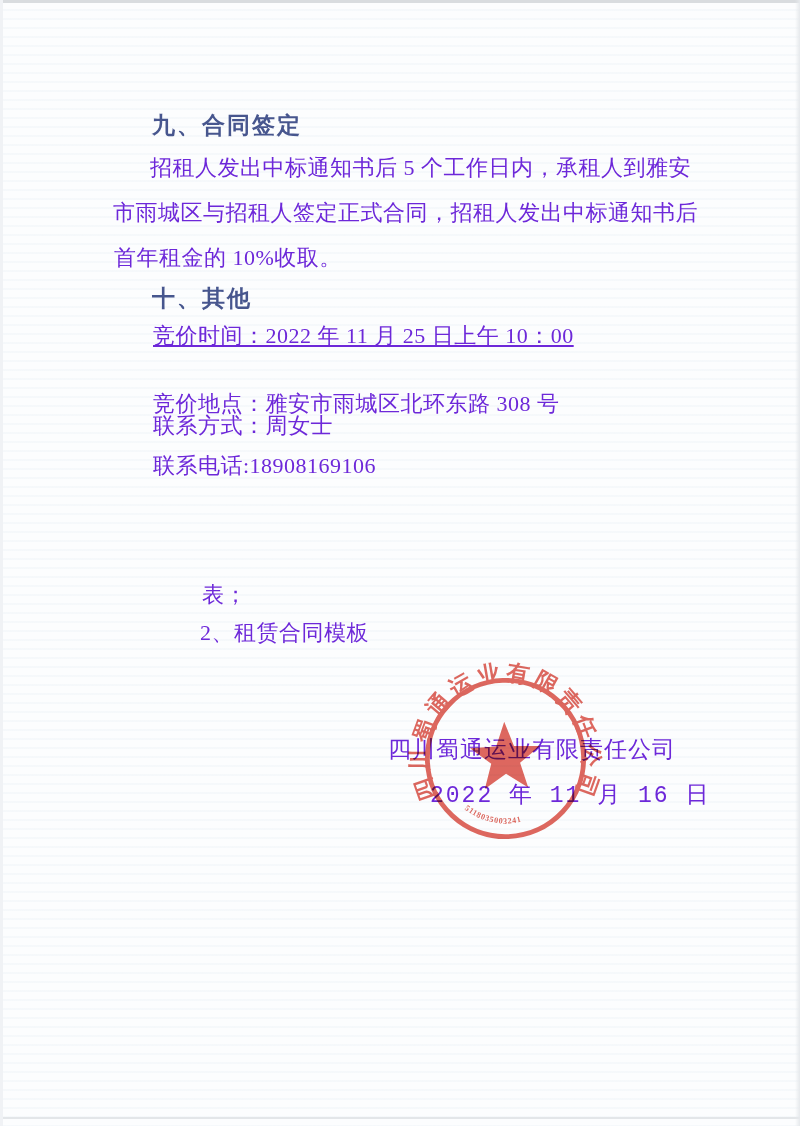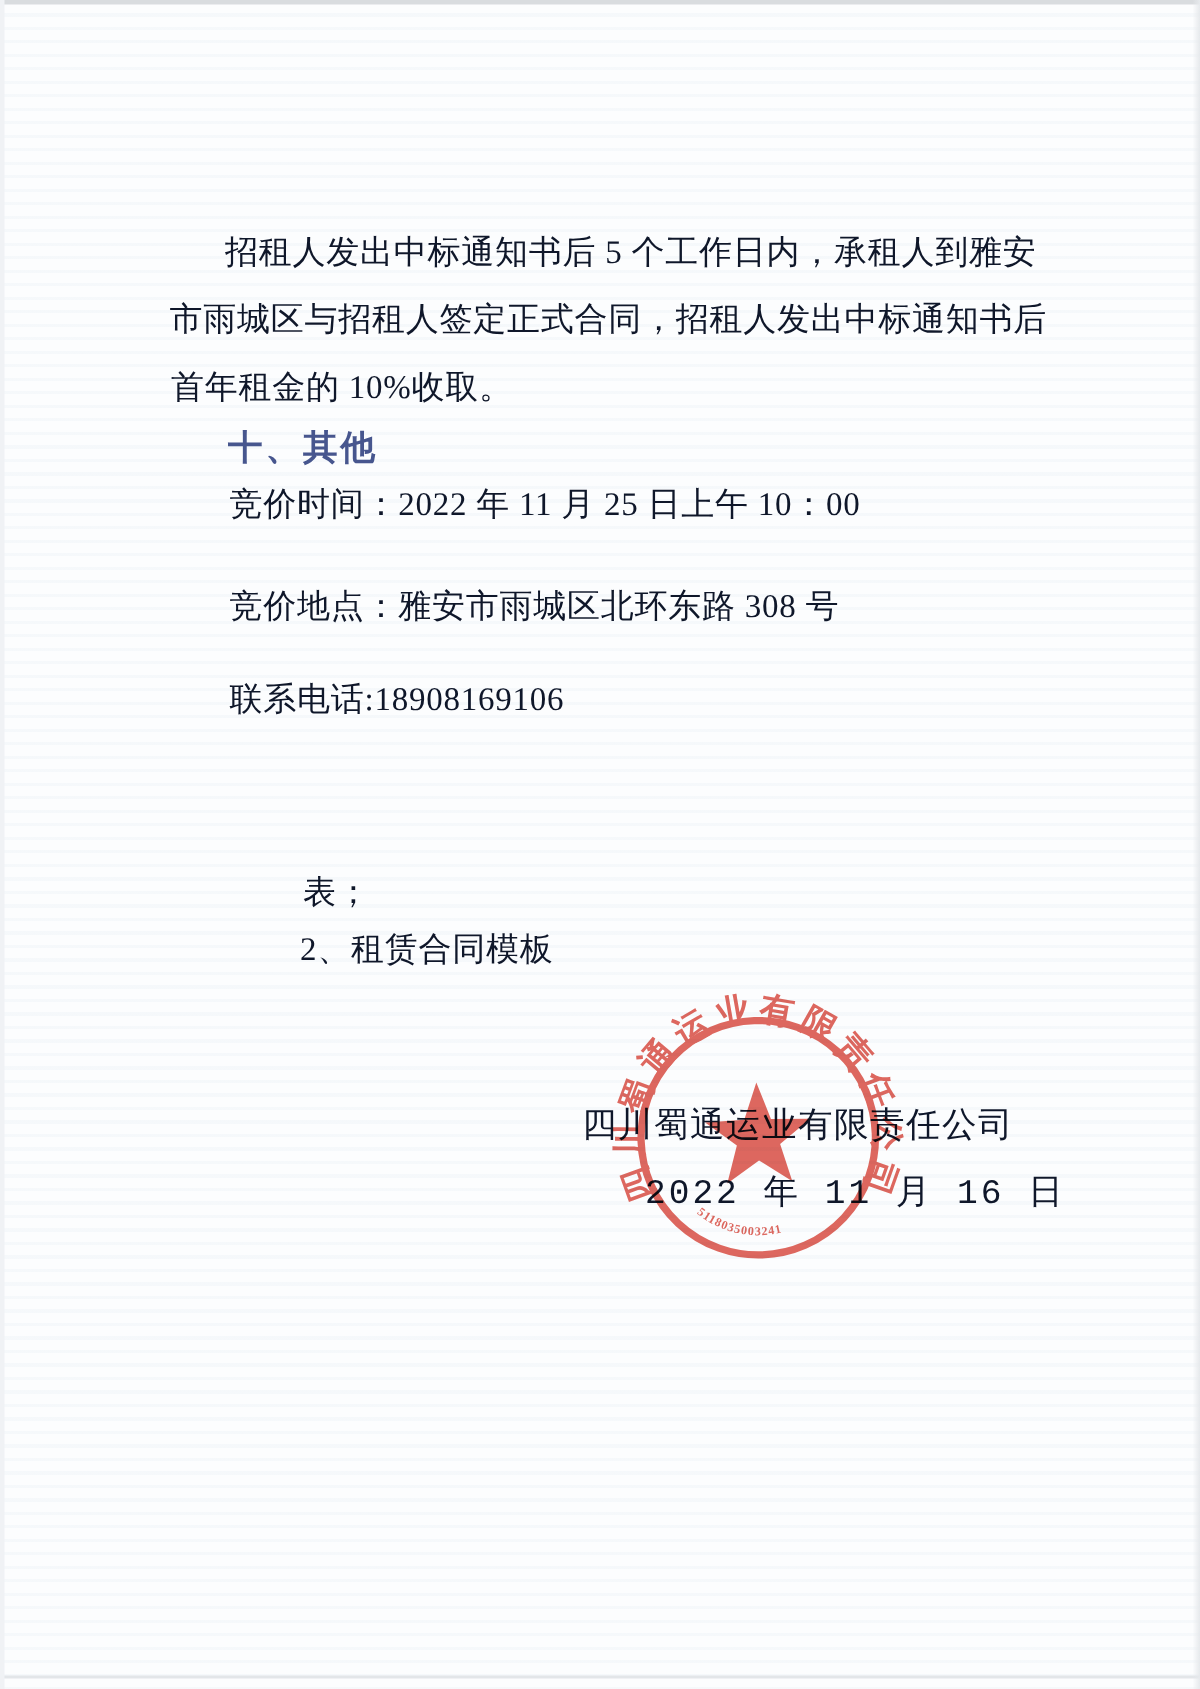--- a/index.html
+++ b/index.html
@@ -20,21 +20,21 @@
         rgba(255,255,255,0) 2px 9px);
     pointer-events:none;
   }
   .edge-top{position:absolute;left:0;top:0;width:800px;height:3px;background:#d9dcdf;}
   .edge-bottom{position:absolute;left:0;top:1117px;width:800px;height:2px;background:#e3e6e9;}
   .edge-right{position:absolute;right:0;top:0;width:5px;height:1126px;background:linear-gradient(90deg,rgba(255,255,255,0),#e6e9ec);}
   .edge-left{position:absolute;left:0;top:0;width:3px;height:1126px;background:#f0f2f5;}
 
   .tline{
     position:absolute;
-    color:#0f172a;
+    color:#6d28d9;
     font-size:22px;
     line-height:30px;
     white-space:nowrap;
     letter-spacing:0.5px;
     z-index:1;
   }
   .heading{
     color:#47568e;
     font-weight:bold;
     font-size:23px;
@@ -60,27 +60,29 @@
 </style>
 </head>
 <body>
 
 <div class="page">
   <div class="edge-top"></div>
   <div class="edge-bottom"></div>
   <div class="edge-right"></div>
   <div class="edge-left"></div>
 
+  <div class="tline heading" style="left:152px;top:111px;">九、合同签定</div>
   <div class="tline" style="left:150px;top:153px;">招租人发出中标通知书后 5 个工作日内，承租人到雅安</div>
   <div class="tline" style="left:113px;top:198px;">市雨城区与招租人签定正式合同，招租人发出中标通知书后</div>
   <div class="tline" style="left:114px;top:243px;">首年租金的 10%收取。</div>
 
   <div class="tline heading" style="left:152px;top:284px;">十、其他</div>
-  <div class="tline" style="left:153px;top:321px;">竞价时间：2022 年 11 月 25 日上午 10：00</div>
+  <div class="tline" style="left:153px;top:321px;text-decoration:underline;">竞价时间：2022 年 11 月 25 日上午 10：00</div>
   <div class="tline" style="left:153px;top:366px;margin-top:23px;">竞价地点：雅安市雨城区北环东路 308 号</div>
+  <div class="tline" style="left:153px;top:411px;">联系方式：周女士</div>
   <div class="tline" style="left:153px;top:451px;">联系电话:18908169106</div>
 
   <div class="tline" style="left:202px;top:580px;">表；</div>
   <div class="tline" style="left:200px;top:618px;text-align:right;">2、租赁合同模板</div>
 
   <div class="tline sig" style="left:388px;top:735px;">四川蜀通运业有限责任公司</div>
   <div class="tline sig" style="left:430px;top:781px;letter-spacing:2px;font-family:Liberation Mono, monospace;">2022 年 11 月 16 日</div>
 
   <svg class="seal" viewBox="0 0 200 200">
     <circle cx="100" cy="100" r="72" fill="none" stroke="#d9473b" stroke-width="4.5"></circle>

